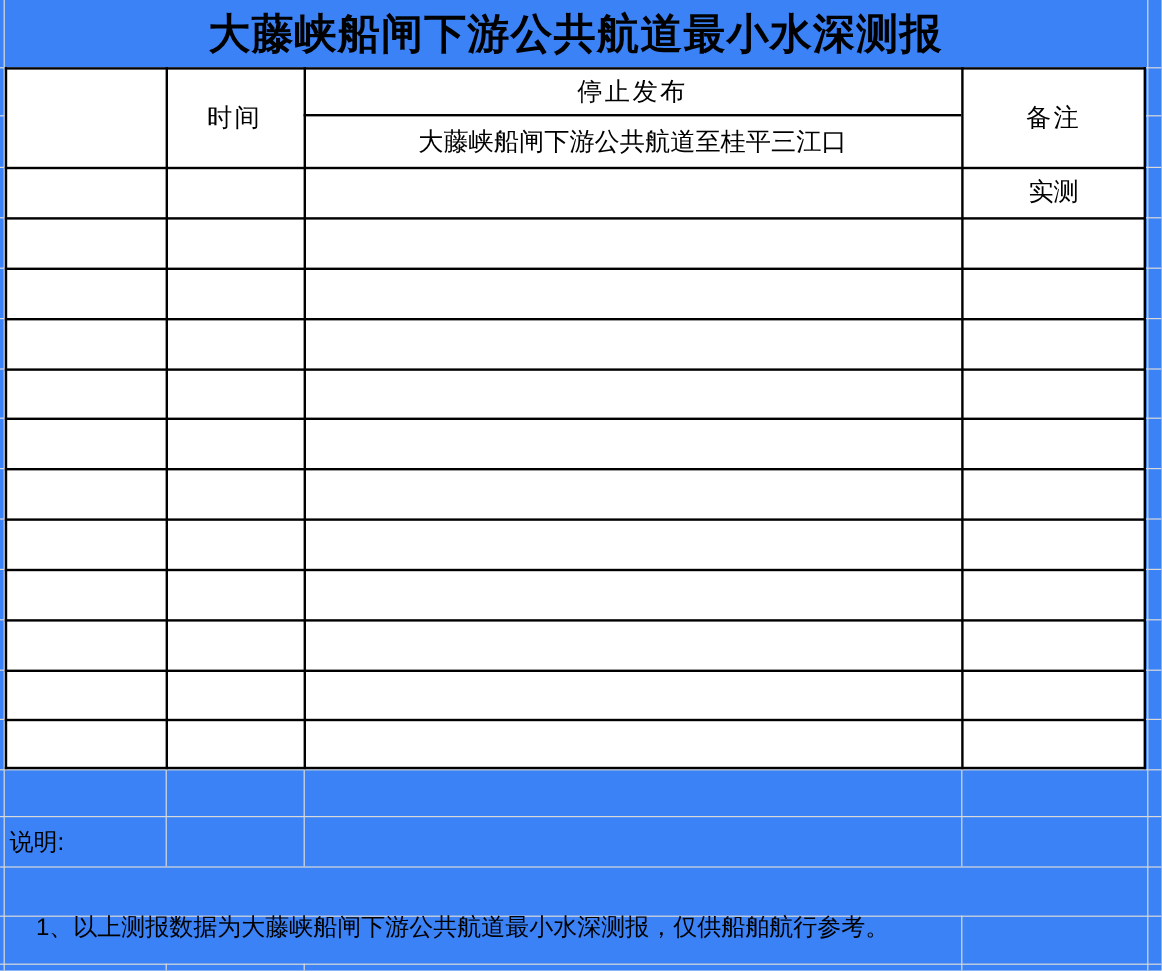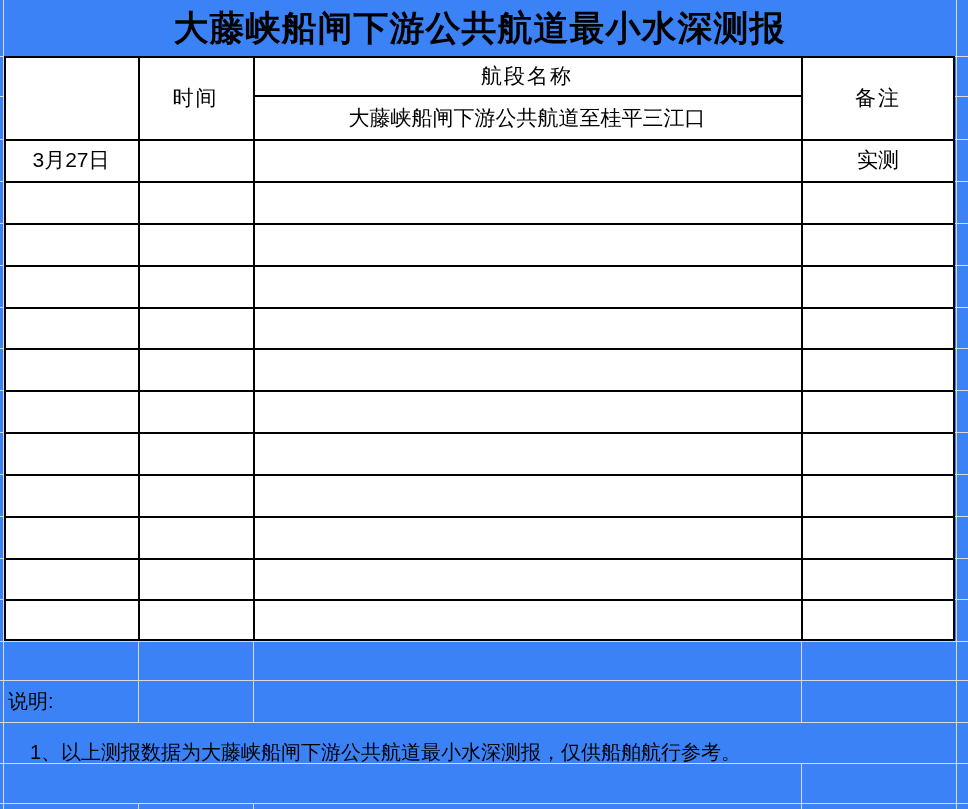--- a/index.html
+++ b/index.html
@@ -58,25 +58,24 @@
       <div class="gline" style="left: 253px; top: 803px; width: 1px; height: 6px;"></div>
       <div class="gline" style="left: 801px; top: 641px; width: 1px; height: 81px;"></div>
       <div class="gline" style="left: 801px; top: 763px; width: 1px; height: 46px;"></div>
     </div>
 
   <div id="title">大藤峡船闸下游公共航道最小水深测报</div>
 
   <div id="table">
 
     <div class="cell hdr" style="left:134px;top:0;width:115px;height:83px">时间</div>
-    <div class="cell hdr" style="left:249px;top:0;width:548px;height:40px">航段名称</div>
+    <div class="cell hdr" style="left:249px;top:0;width:548px;height:40px">停止发布</div>
     <div class="cell hdr" style="left:797px;top:0;width:154px;height:83px">备注</div>
     <div class="cell" style="left:249px;top:40px;width:548px;height:43px">大藤峡船闸下游公共航道至桂平三江口</div>
 
-    <div class="cell" style="left:0;top:83px;width:134px;height:42px">3月27日</div>
     <div class="cell" style="left:797px;top:83px;width:154px;height:42px">实测</div>
 
   <div class="bline" style="left: 0px; top: 0px; width: 951px; height: 2px;"></div>
       <div class="bline" style="left: 0px; top: 583px; width: 951px; height: 2px;"></div>
       <div class="bline" style="left: 0px; top: 0px; width: 2px; height: 585px;"></div>
       <div class="bline" style="left: 949px; top: 0px; width: 2px; height: 585px;"></div>
       <div class="bline" style="left: 134px; top: 0px; width: 2px; height: 585px;"></div>
       <div class="bline" style="left: 249px; top: 0px; width: 2px; height: 585px;"></div>
       <div class="bline" style="left: 797px; top: 0px; width: 2px; height: 585px;"></div>
       <div class="bline" style="left: 249px; top: 39px; width: 548px; height: 2px;"></div>
@@ -132,15 +131,15 @@
       <div class="cell" style="left: 134px; top: 502px; width: 115px; height: 41px;"></div>
       <div class="cell" style="left: 249px; top: 502px; width: 548px; height: 41px;"></div>
       <div class="cell" style="left: 797px; top: 502px; width: 154px; height: 41px;"></div>
       <div class="cell" style="left: 0px; top: 543px; width: 134px; height: 40px;"></div>
       <div class="cell" style="left: 134px; top: 543px; width: 115px; height: 40px;"></div>
       <div class="cell" style="left: 249px; top: 543px; width: 548px; height: 40px;"></div>
       <div class="cell" style="left: 797px; top: 543px; width: 154px; height: 40px;"></div>
     </div>
 
   <div class="note" style="left:8px;top:680px;width:240px;height:42px">说明:</div>
-  <div class="note" style="left:30px;top:732px;width:930px;height:41px">1、以上测报数据为大藤峡船闸下游公共航道最小水深测报，仅供船舶航行参考。</div>
+  <div class="note" style="left:30px;top:752px;width:930px;height:41px">1、以上测报数据为大藤峡船闸下游公共航道最小水深测报，仅供船舶航行参考。</div>
 
 </div>
 
 </body></html>

